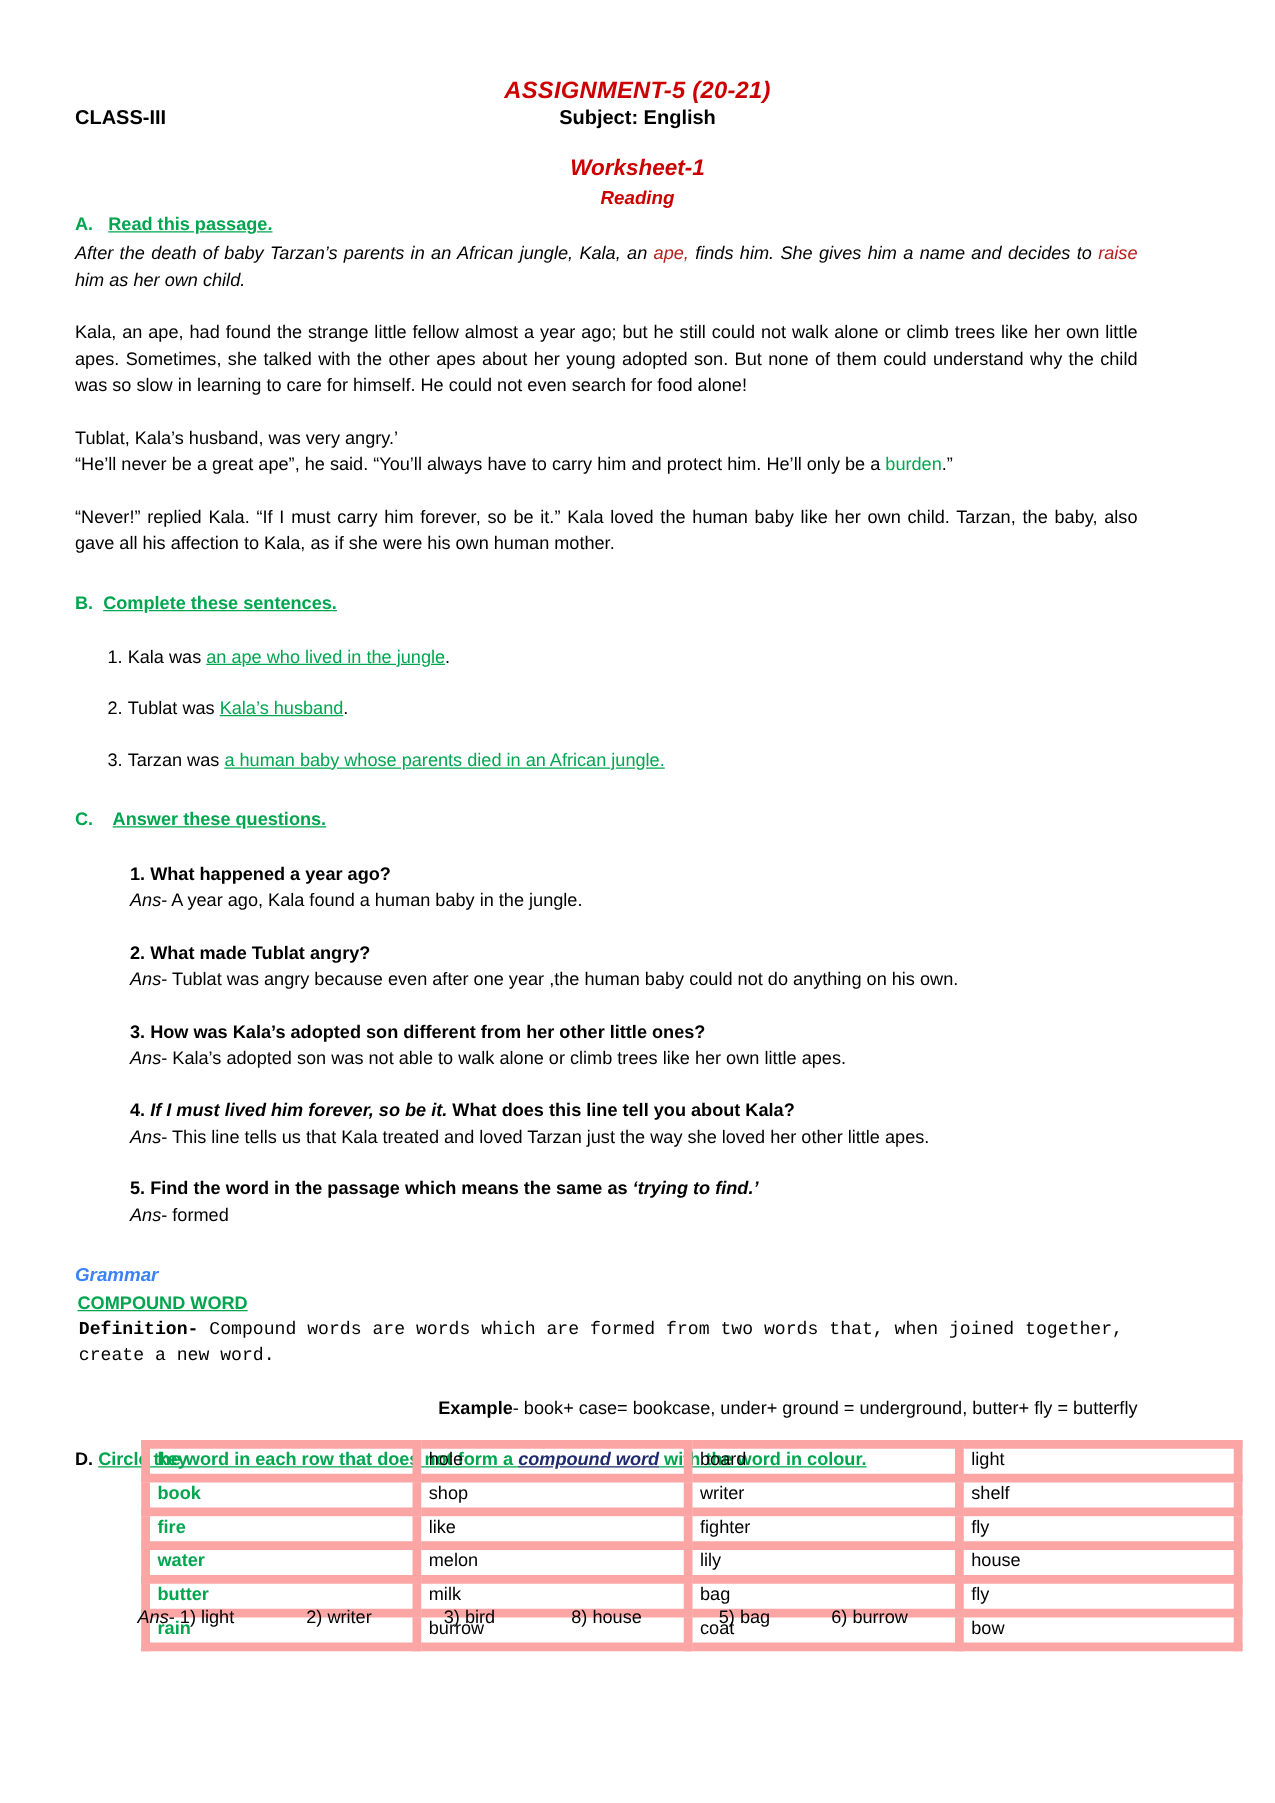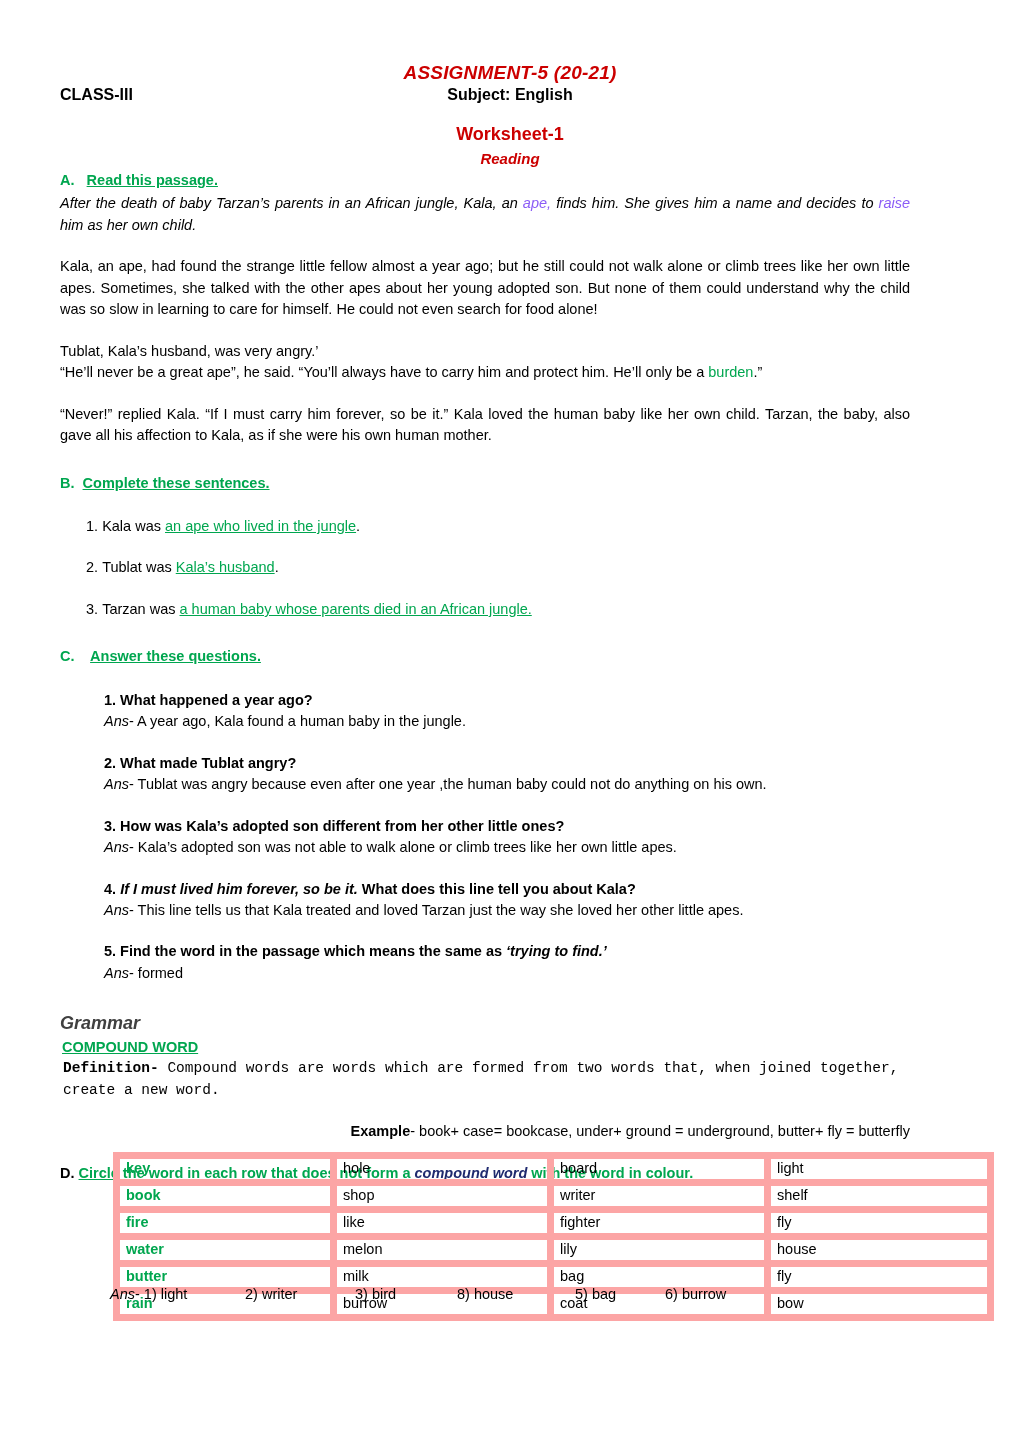--- a/index.html
+++ b/index.html
@@ -17,21 +17,21 @@
     overflow: hidden;
   }
   .page {
     position: relative;
     width: 1020px;
     height: 1442px;
     padding: 0;
     box-sizing: border-box;
   }
   .green    { color: #00A64F; }
-  .greenlt  { color: #8b5cf6; margin-top: 19px; }
+  .greenlt  { color: #b91c1c; margin-top: 19px; }
   .navy     { color: #1F2A6E; }
   .bold     { font-weight: bold; }
   .ital     { font-style: italic; }
   .u        { text-decoration: underline; }
 
   
   .hdr-title {
     position: absolute;
     left: 0; right: 0;
     top: 62px;
@@ -57,20 +57,21 @@
     font-size: 16px;
     font-weight: bold;
   }
   .hdr-worksheet {
     position: absolute;
     left: 0; right: 0;
     top: 124px;
     text-align: center;
     font-size: 18px;
     font-weight: bold;
+    font-style: italic;
     color: #CC0000;
   }
   .hdr-reading {
     position: absolute;
     left: 0; right: 0;
     top: 150px;
     text-align: center;
     font-size: 15px;
     font-weight: bold;
     font-style: italic;
@@ -110,22 +111,22 @@
   }
   .ans-line { margin: 0; }
   .q-line { margin: 0; font-weight: bold; }
 
   .qa-block { margin-left: 44px; }
 
   
   .grammar-head {
     font-weight: bold;
     font-style: italic;
-    color: #404040;
-    font-size: 18px;
+    color: #3b82f6;
+    font-size: 15px;
   }
   .compound-head {
     font-weight: bold;
     color: #00A64F;
     text-decoration: underline;
     font-size: 14.5px;
     padding-left: 2px;
   }
   .def-line { padding-left: 3px; font-family: Liberation Mono, monospace; }
   .ex-line  { padding-left: 5px; text-align: right; }

